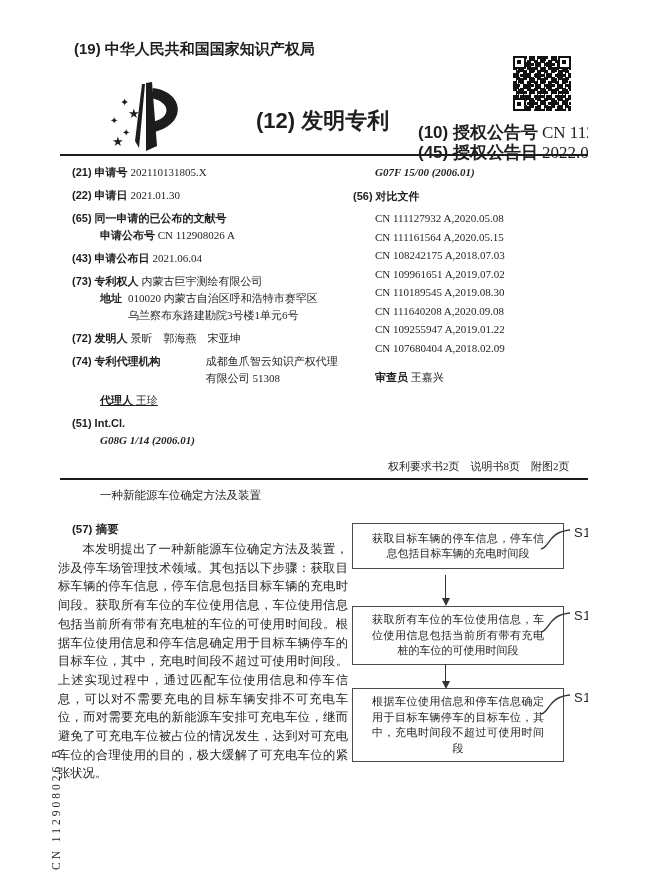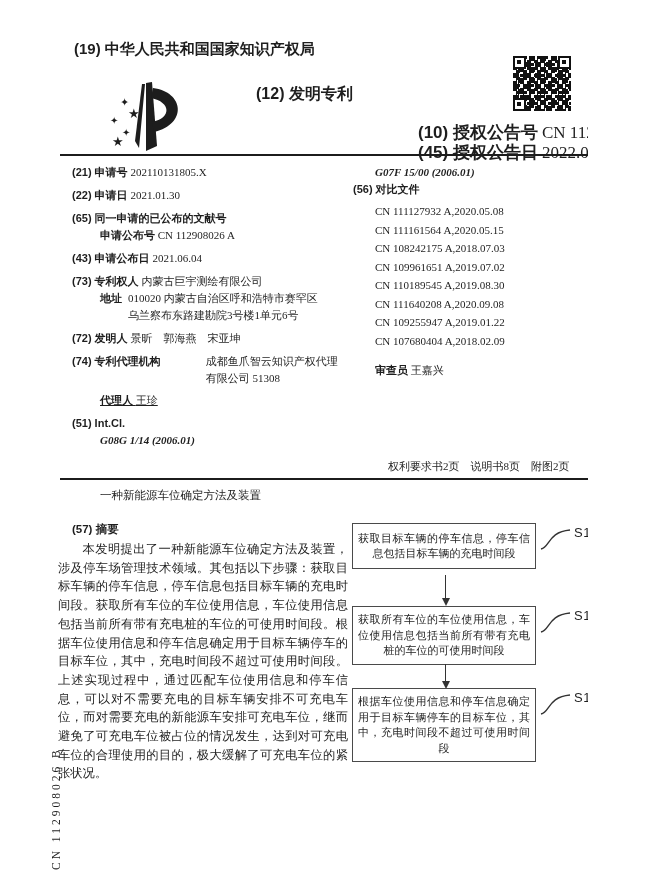--- a/index.html
+++ b/index.html
@@ -7,21 +7,21 @@
     position:relative;width:588px;height:883px;background:#fff;overflow:hidden;
     font-family:"Liberation Serif","DejaVu Serif",serif;color:#1e1e1e;
     -webkit-font-smoothing:antialiased;
   }
   .lbl{font-family:"Liberation Sans","DejaVu Sans",sans-serif;font-weight:700;}
   .val{font-family:"Liberation Serif","DejaVu Serif",serif;font-weight:400;}
   .ital{font-style:italic;font-weight:700;font-family:"Liberation Serif",serif;}
 
   
   .office{position:absolute;left:74px;top:40px;font-size:15px;}
-  .kind{position:absolute;left:256px;top:84px;font-size:16px;}
+  .kind{position:absolute;left:256px;top:106px;font-size:22px;}
   .grant-block{position:absolute;left:418px;top:123px;font-size:17px;line-height:20px;white-space:nowrap;}
   .grant-block .val{margin-left:4px;}
   .rule{position:absolute;left:60px;width:565px;background:#1c1c1c;}
   .rule-top{top:154px;height:2px;}
   .rule-mid{top:478px;height:1.5px;}
 
   
   .logo{position:absolute;left:94px;top:80px;width:106px;height:74px;}
 
   
@@ -36,35 +36,35 @@
   
   .col{position:absolute;font-size:11px;line-height:17px;}
   .col-left{left:72px;top:164px;width:284px;}
   .col-right{left:353px;top:164px;width:276px;}
   .field{margin-bottom:6px;}
   .indent{padding-left:28px;}
   .flexrow{display:flex;}
   .flexrow .lbl{flex:none;margin-right:6px;}
   .refs div{line-height:18.5px;white-space:nowrap;}
   .pad22{padding-left:22px;}
-  .mt7{} .mt4{margin-top:4px;} .mt12{margin-top:12px;}
+  .mt7{margin-top:7px;} .mt4{margin-top:4px;} .mt12{margin-top:12px;}
   .pages-note{position:absolute;left:388px;top:459px;font-size:11px;white-space:nowrap;}
 
   
   .sec54{position:absolute;left:72px;top:486px;font-size:11.5px;line-height:18px;}
   .sec57-label{position:absolute;left:72px;top:522px;font-size:11.5px;}
   .abstract{position:absolute;left:58px;top:540px;width:290px;font-size:12.3px;line-height:18.7px;
             text-align:justify;text-indent:2em;}
 
   
   .flowchart{position:absolute;left:350px;top:521px;width:300px;height:240px;
              font-family:"Liberation Sans","DejaVu Sans",sans-serif;}
   .fc-step{position:absolute;left:0;width:300px;}
   .fc-box{position:absolute;left:2px;width:172px;border:1.2px solid #4a4a4a;background:#fff;
-          padding:5px 5px;font-size:11px;line-height:15.5px;text-align:justify;text-align-last:center;}
+          padding:5px 19px;font-size:11px;line-height:15.5px;text-align:justify;text-align-last:center;}
   .fc-s1{top:2px;} .fc-s2{top:85px;} .fc-s3{top:167px;}
   .fc-b1{min-height:34px;display:flex;align-items:center;}
   .fc-label{position:absolute;left:224px;top:2px;font-size:13px;font-family:"Liberation Sans",sans-serif;
             letter-spacing:0.5px;}
   .fc-curve{position:absolute;left:190px;top:4px;}
   .fc-arrow{position:absolute;left:95px;width:1.3px;background:#333;}
   .fc-arrow::after{content:"";position:absolute;left:-3.4px;bottom:-7px;border:4px solid transparent;
                    border-top:8px solid #333;border-bottom:none;}
   .fc-a1{top:54px;height:24px;} .fc-a2{top:143px;height:18px;}
 

